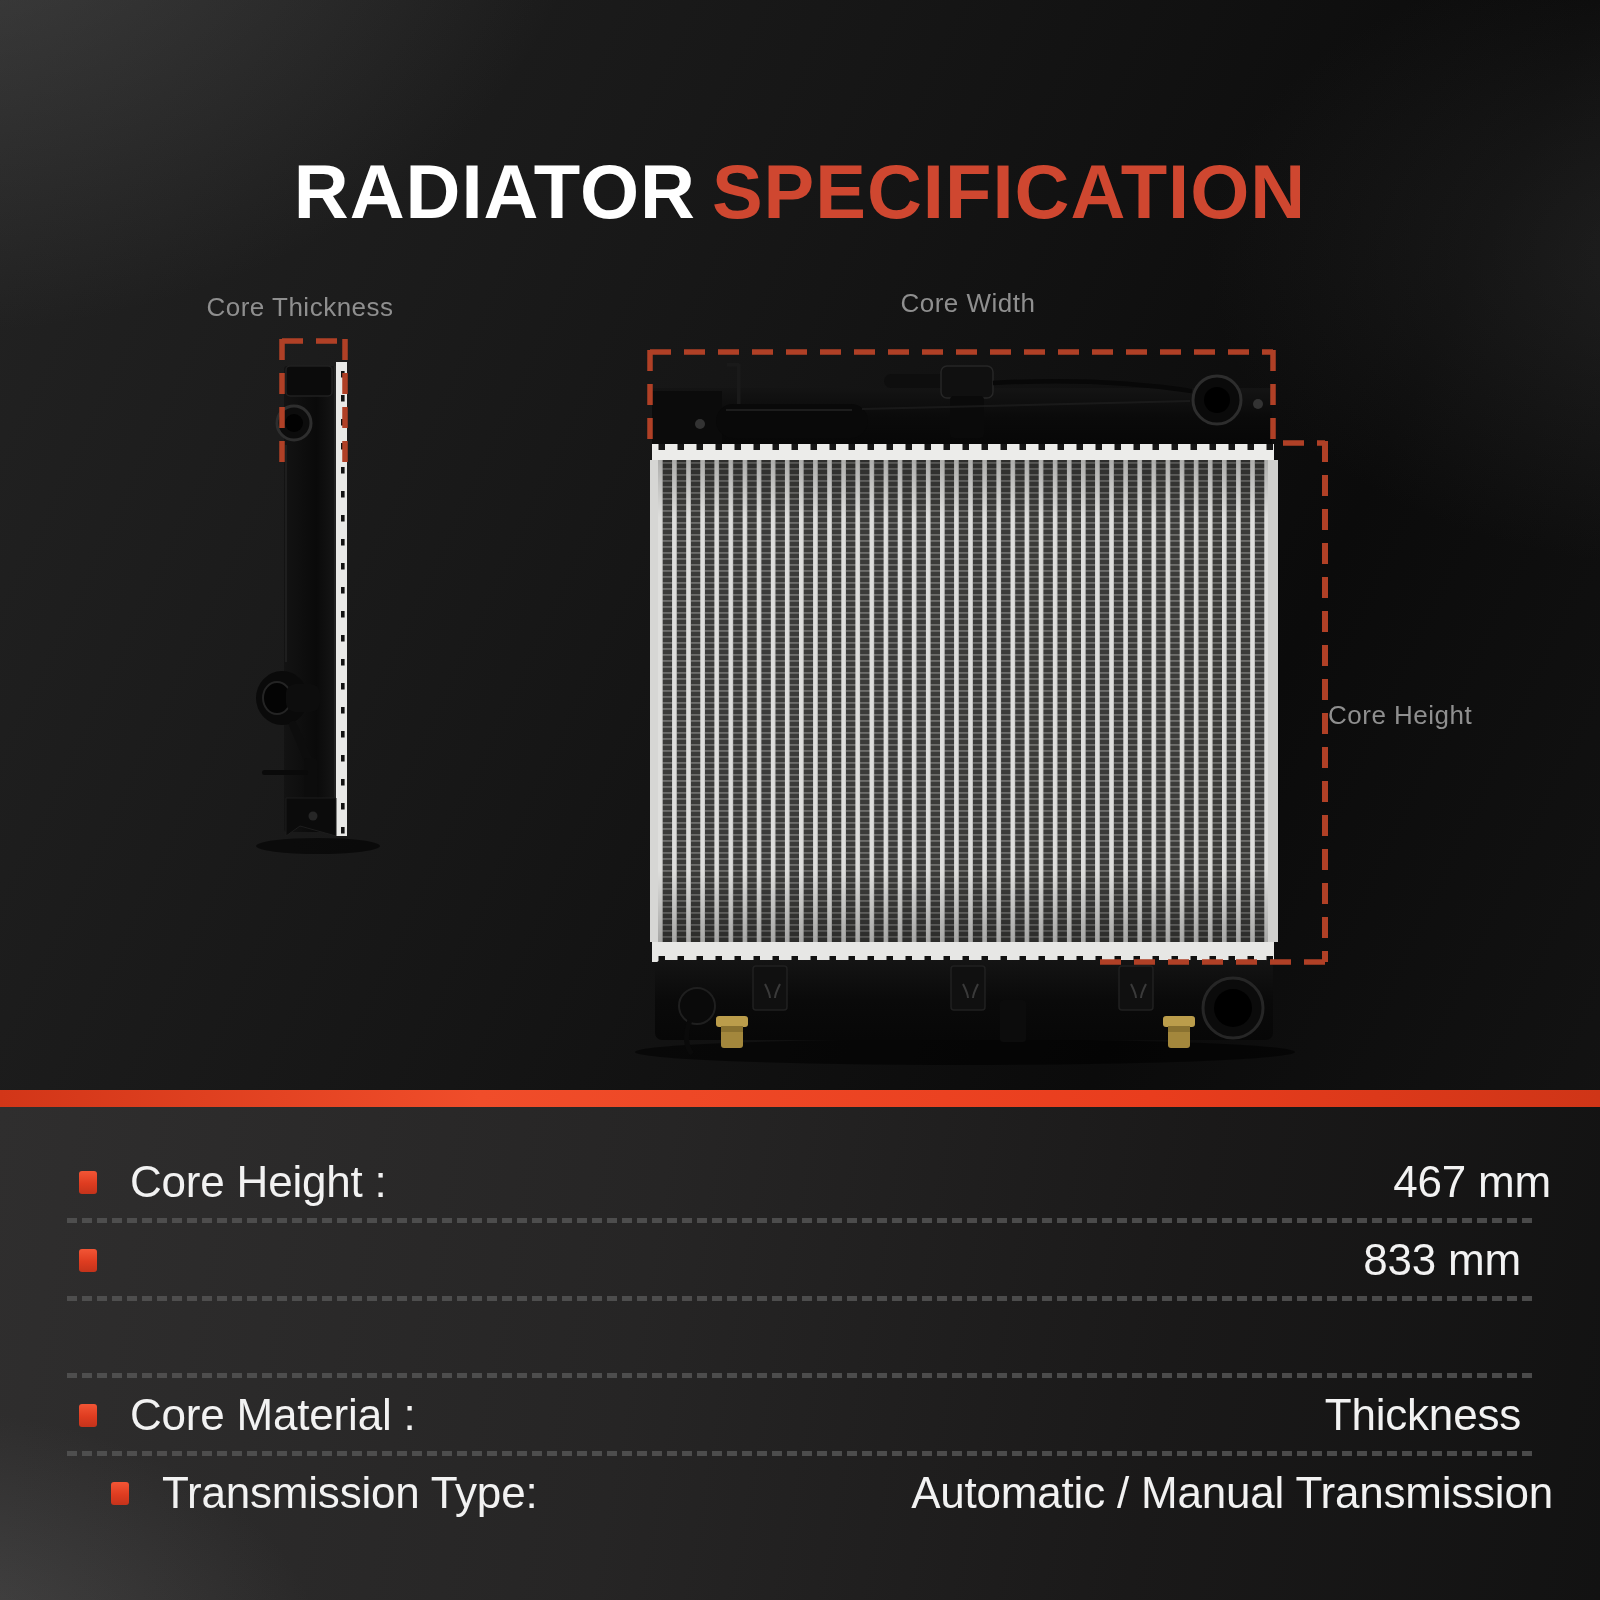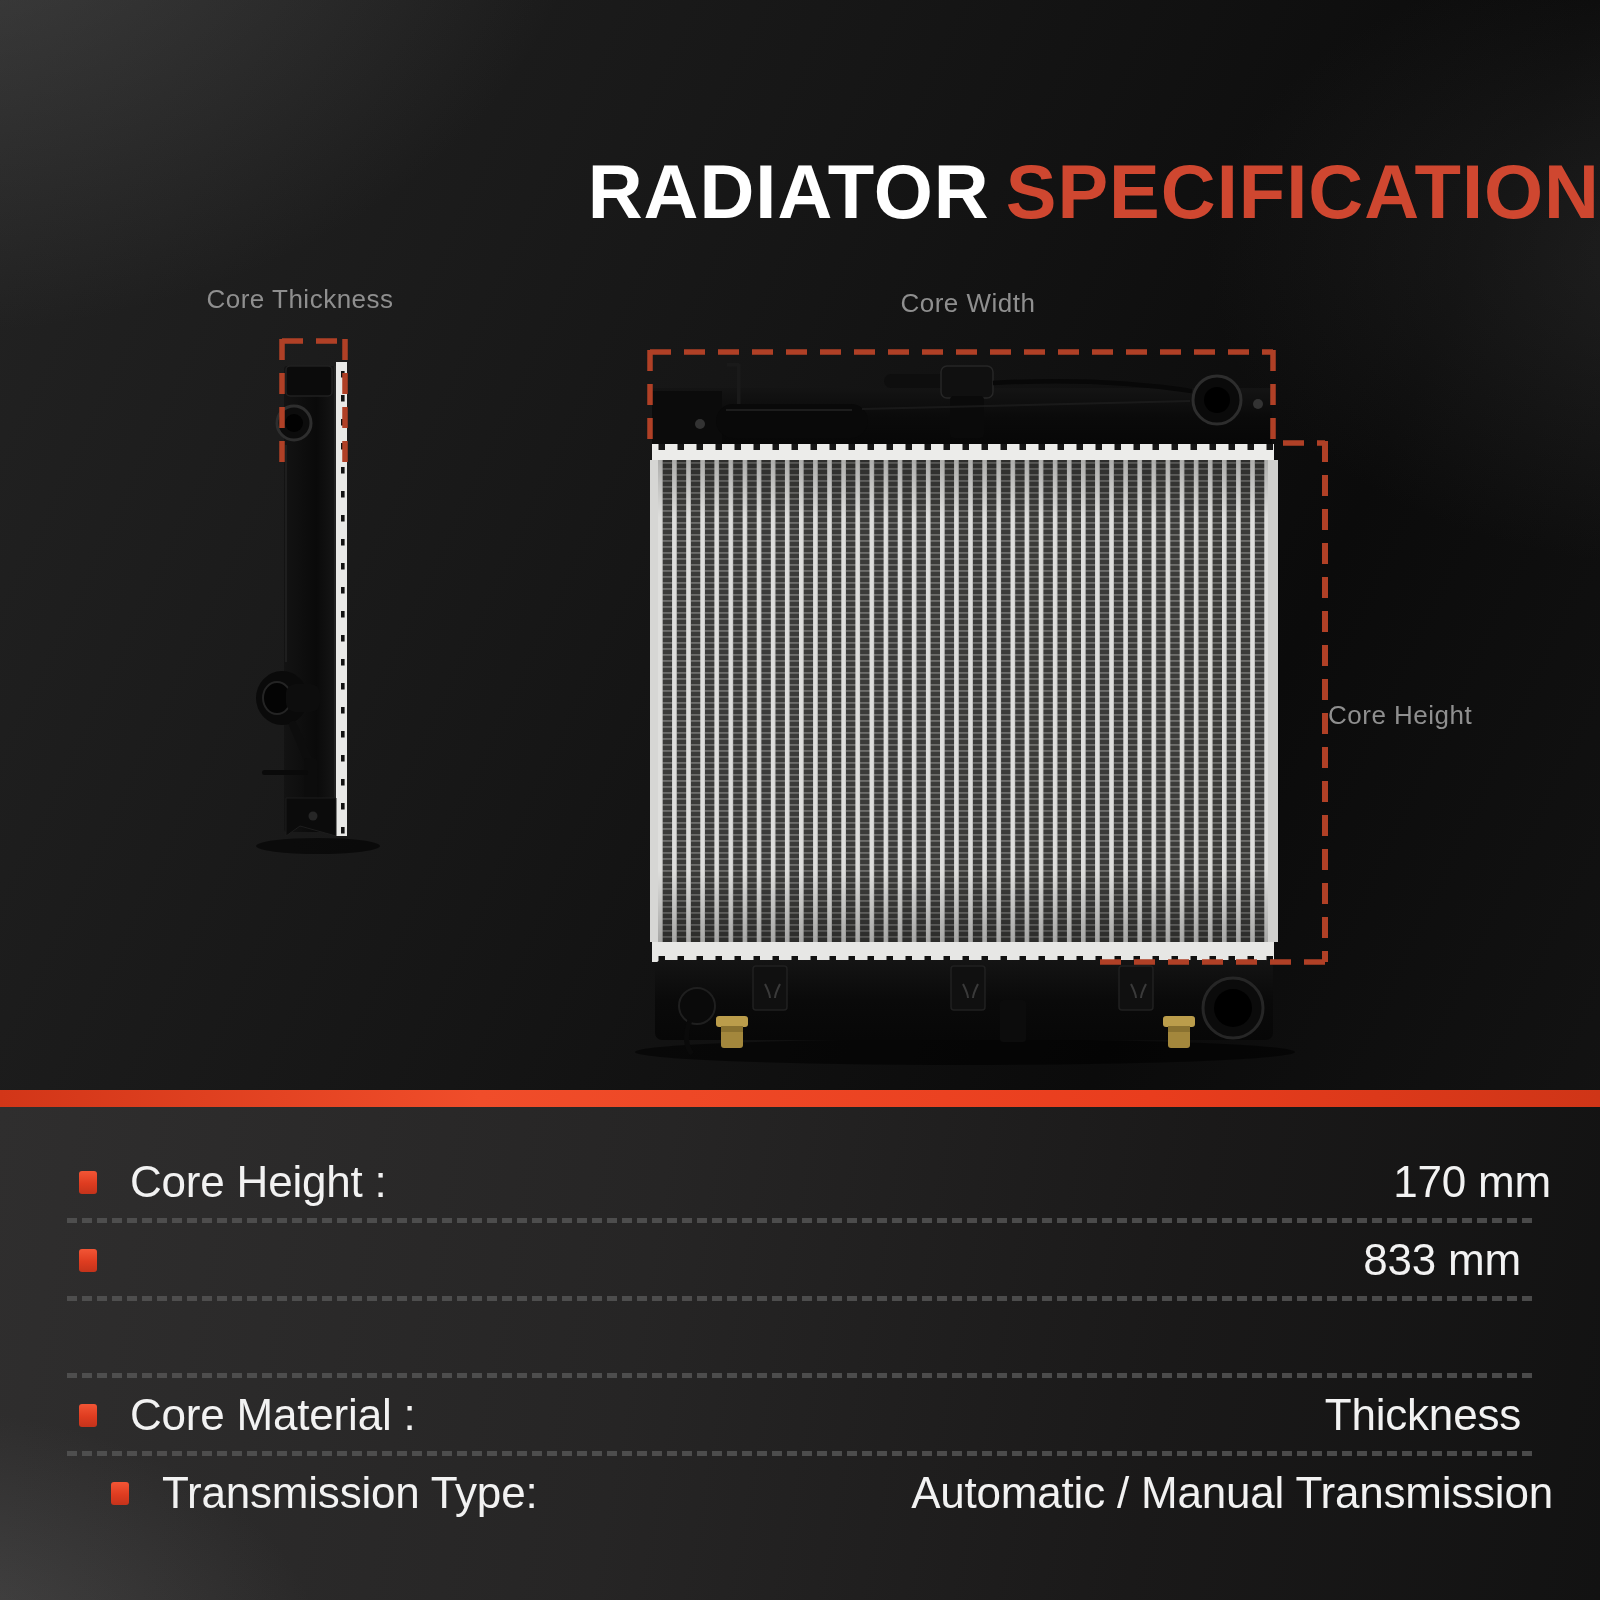--- a/index.html
+++ b/index.html
@@ -8,29 +8,29 @@
     font-family:"Liberation Sans",sans-serif;
     background:
       radial-gradient(1100px 750px at -6% -8%, rgba(110,110,110,.40), rgba(0,0,0,0) 62%),
       radial-gradient(820px 520px at 106% 16%, rgba(80,80,80,.28), rgba(0,0,0,0) 60%),
       radial-gradient(950px 560px at -8% 106%, rgba(120,120,120,.38), rgba(0,0,0,0) 58%),
       linear-gradient(115deg,#232323 0%,#161616 38%,#0b0b0b 68%,#161616 100%);
   }
   
   .title{
     position:absolute;top:148px;left:0;width:100%;
-    text-align:right;font-size:76px;font-weight:700;letter-spacing:1px;
+    text-align:center;font-size:76px;font-weight:700;letter-spacing:1px;
     color:#ffffff;white-space:nowrap;
   }
   .title .accent{color:#cf4730;margin-left:16px;}
   
   .anno{
     position:absolute;color:#8f8f8f;font-size:26px;letter-spacing:.5px;white-space:nowrap;
   }
-  .anno.thickness{left:170px;top:284px;width:260px;text-align:center;}
+  .anno.thickness{left:170px;top:292px;width:260px;text-align:center;}
   .anno.width{left:828px;top:288px;width:280px;text-align:center;}
   .anno.height{left:1328px;top:700px;}
   
   .diagram{position:absolute;left:0;top:0;width:1600px;height:1600px;}
   
   .spec-section{
     position:absolute;left:0;top:1107px;width:1600px;height:493px;
     background:
       radial-gradient(700px 420px at -6% 112%, rgba(130,130,130,.30), rgba(0,0,0,0) 60%),
       linear-gradient(100deg,#2f2e2e 0%,#262525 40%,#1a1919 72%,#121212 100%);
@@ -191,21 +191,21 @@
       <path d="M1100,962 H1325"></path>
     </g>
   </svg>
 
   <div class="accent-bar"></div>
   <div class="spec-section">
 
     <div class="spec-row" style="top:36px;padding-left:30px;">
       <span class="bullet"></span>
       <span class="spec-label">Core Height :</span>
-      <span class="spec-value">170 mm</span>
+      <span class="spec-value">467 mm</span>
     </div>
     <div class="divider" style="top:111px;"></div>
 
     <div class="spec-row" style="top:114px;">
       <span class="bullet"></span>
       <span class="spec-value">833 mm</span>
     </div>
     <div class="divider" style="top:189px;"></div>
 
     <div class="divider" style="top:266px;"></div>

